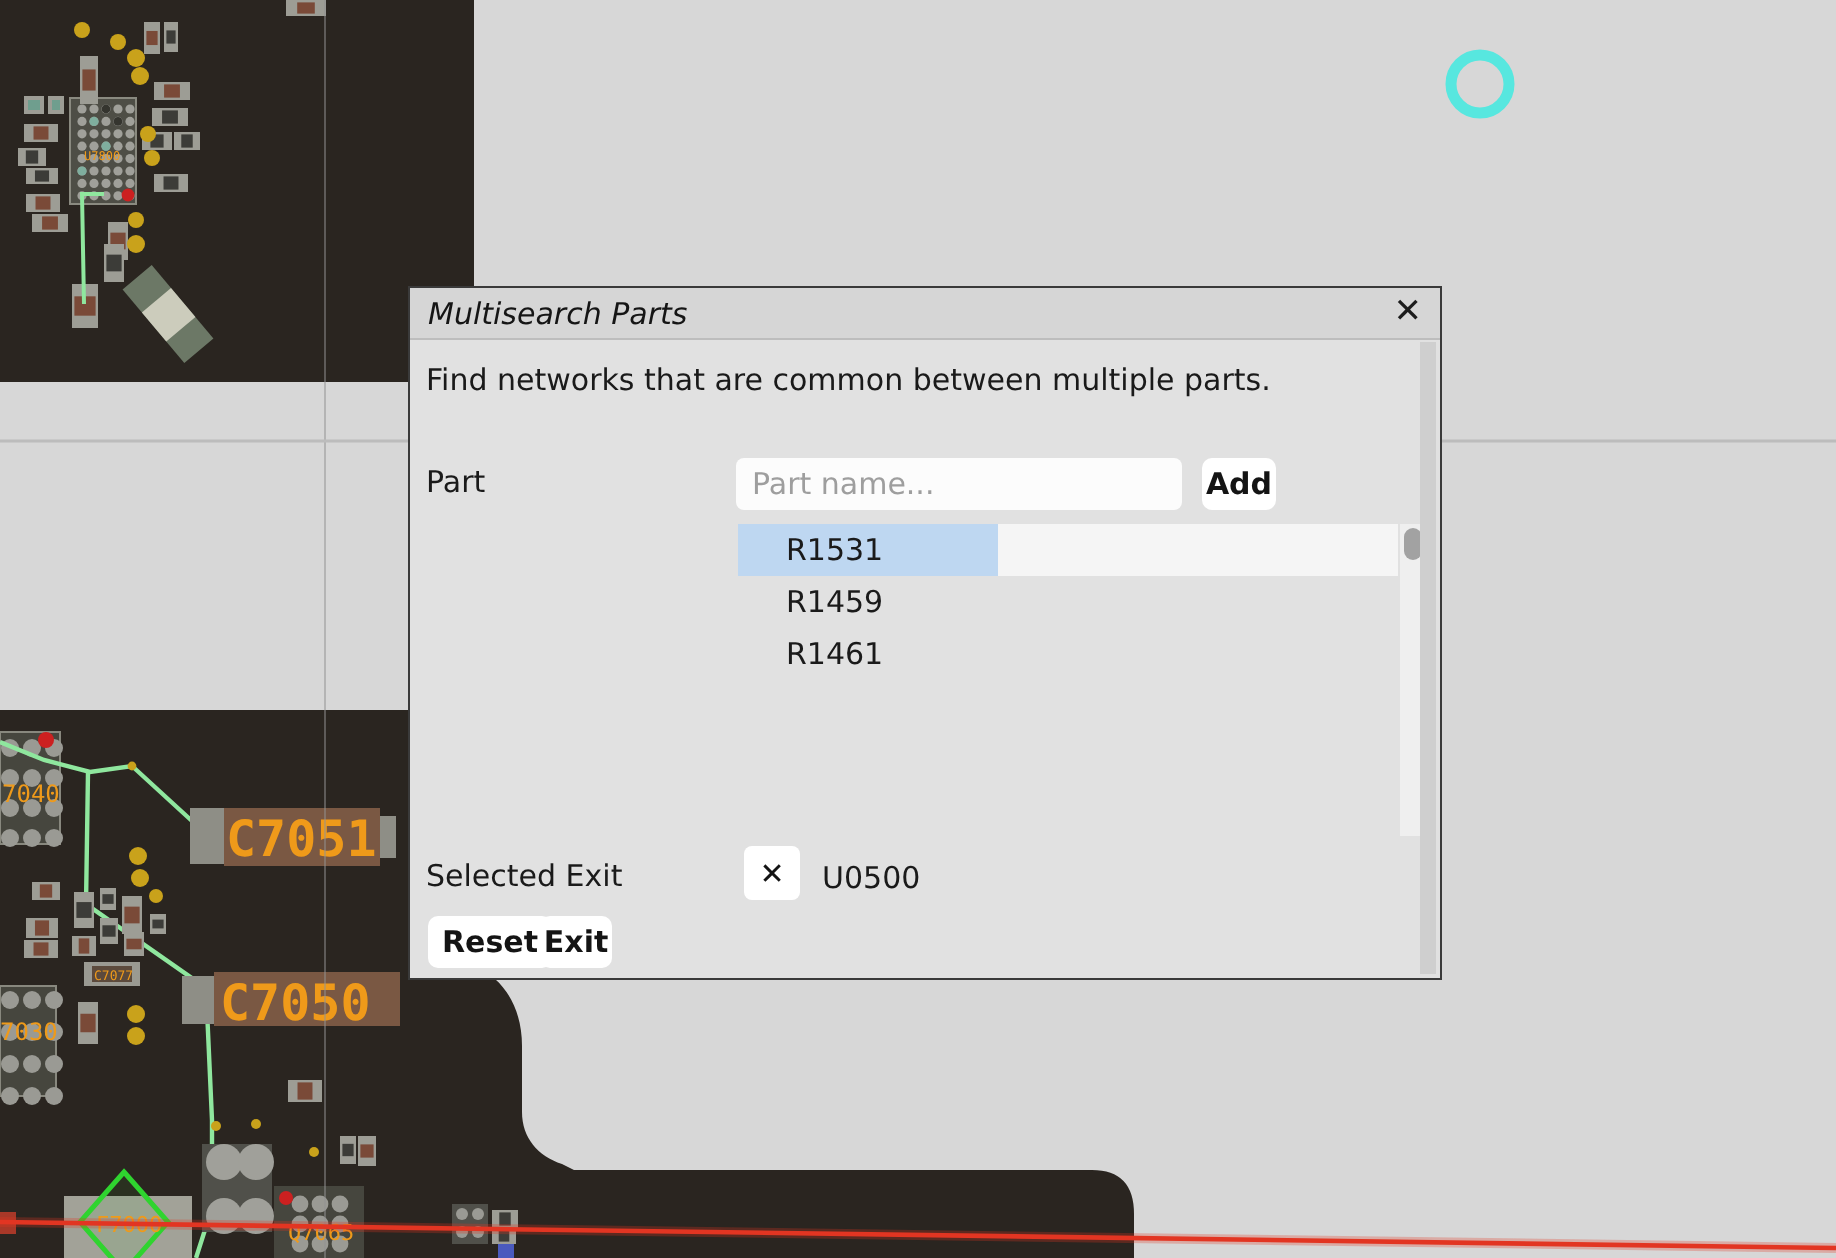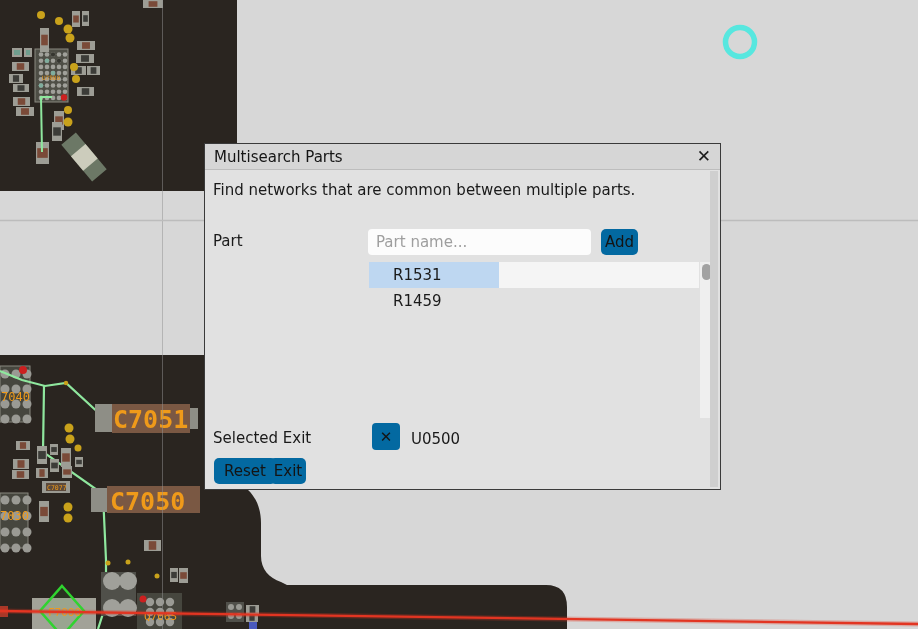--- a/index.html
+++ b/index.html
@@ -4,31 +4,31 @@
 <style>
   html,body{margin:0;padding:0;background:#888;}
   #screen{position:relative;width:918px;height:629px;overflow:hidden;background:#d7d7d7;
           font-family:"DejaVu Sans","Liberation Sans",sans-serif;color:#1a1a1a;}
   #pcb{position:absolute;left:0;top:0;z-index:1;}
   
   #dialog{position:absolute;left:204px;top:143px;width:515px;height:345px;z-index:10;
           background:#e1e1e1;border:1px solid #3a3a3a;font-size:15px;}
   #titlebar{position:absolute;left:0;top:0;width:100%;height:26px;background:#d6d6d6;
             border-bottom:1px solid #bdbdbd;display:flex;align-items:center;padding:0 9px;box-sizing:border-box;}
-  #title{font-size:15px;color:#151515;}
+  #title{font-size:15px;color:#151515;font-style:italic;}
   #close-btn{margin-left:auto;font-size:17px;font-weight:300;color:#1c1c1c;line-height:1;cursor:default;}
   .lbl{position:absolute;color:#1a1a1a;white-space:nowrap;text-align:center;}
   #desc{left:8px;top:37px;}
   #part-label{left:8px;top:88px;}
   #part-input{position:absolute;left:163px;top:85px;width:223px;height:26px;box-sizing:border-box;
               background:#fcfcfc;border:none;border-radius:4px;padding:0 8px;font-size:15px;
               font-family:inherit;color:#1a1a1a;outline:none;}
   #part-input::placeholder{color:#9e9e9e;}
-  .btn{position:absolute;background:#0369a1;border:none;border-radius:5px;font-size:15px;
-       font-family:inherit;color:#141414;display:flex;align-items:center;justify-content:center;box-sizing:border-box;}
+  .btn{position:absolute;background:#ffffff;border:none;border-radius:5px;font-size:15px;
+       font-family:inherit;color:#141414;display:flex;align-items:center;justify-content:center;box-sizing:border-box;font-weight:bold;}
   #add-btn{left:396px;top:85px;width:37px;height:26px;}
   #reset-btn{left:9px;top:314px;width:62px;height:26px;}
   #exit-btn{left:65px;top:314px;width:36px;height:26px;}
   #results-list{position:absolute;left:164px;top:118px;width:347px;height:156px;}
   .row{position:relative;width:330px;height:26px;display:flex;align-items:center;}
   .row.alt{background:#f5f5f5;}
   .row .sel{position:absolute;left:0;top:0;width:130px;height:26px;background:#bed7f1;}
   .row span{position:relative;padding-left:24px;z-index:1;}
   #list-scroll{position:absolute;left:331px;top:0;width:13px;height:156px;background:#efefef;}
   #list-thumb{position:absolute;left:2px;top:2px;width:9px;height:16px;background:#a2a2a2;border-radius:5px;}
@@ -393,20 +393,23 @@
     <button class="btn" id="add-btn">Add</button>
 
     <div id="results-list">
       <div class="row alt">
         <div class="sel"></div>
         <span>R1531</span>
       </div>
       <div class="row">
           <span>R1459</span>
         </div>
+      <div class="row">
+          <span>R1461</span>
+        </div>
       <div id="list-scroll">
         <div id="list-thumb"></div>
       </div>
     </div>
 
     <div id="win-scroll"></div>
 
     <div class="lbl" id="sel-label">Selected Exit</div>
     <button class="btn" id="remove-btn">
       <span>✕</span>

